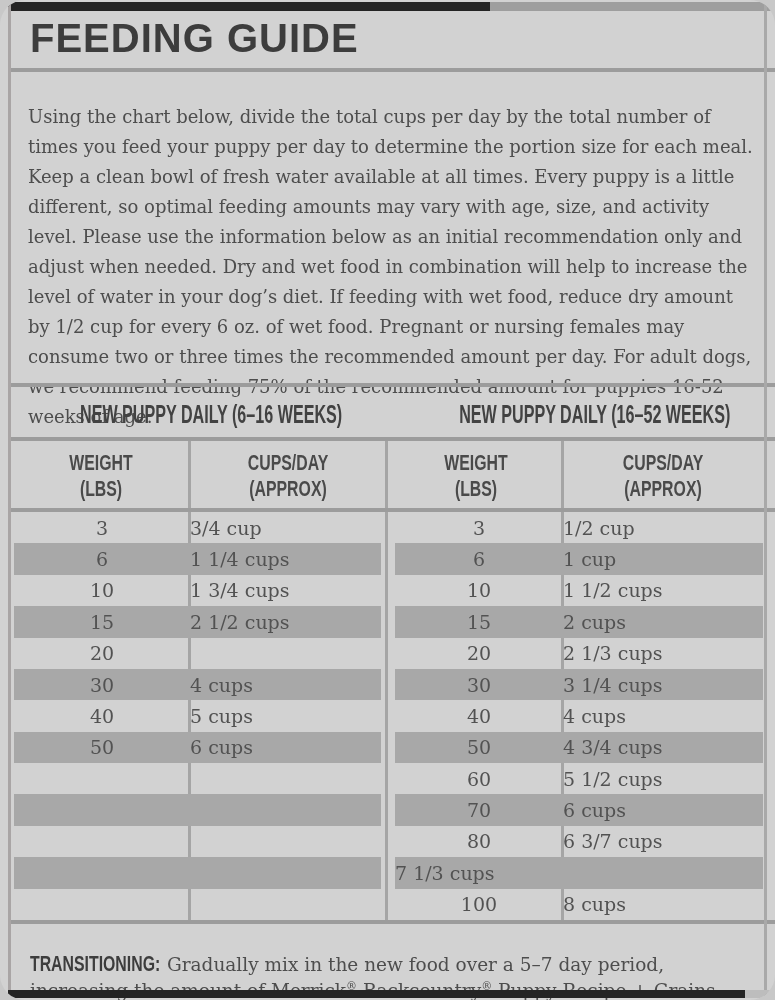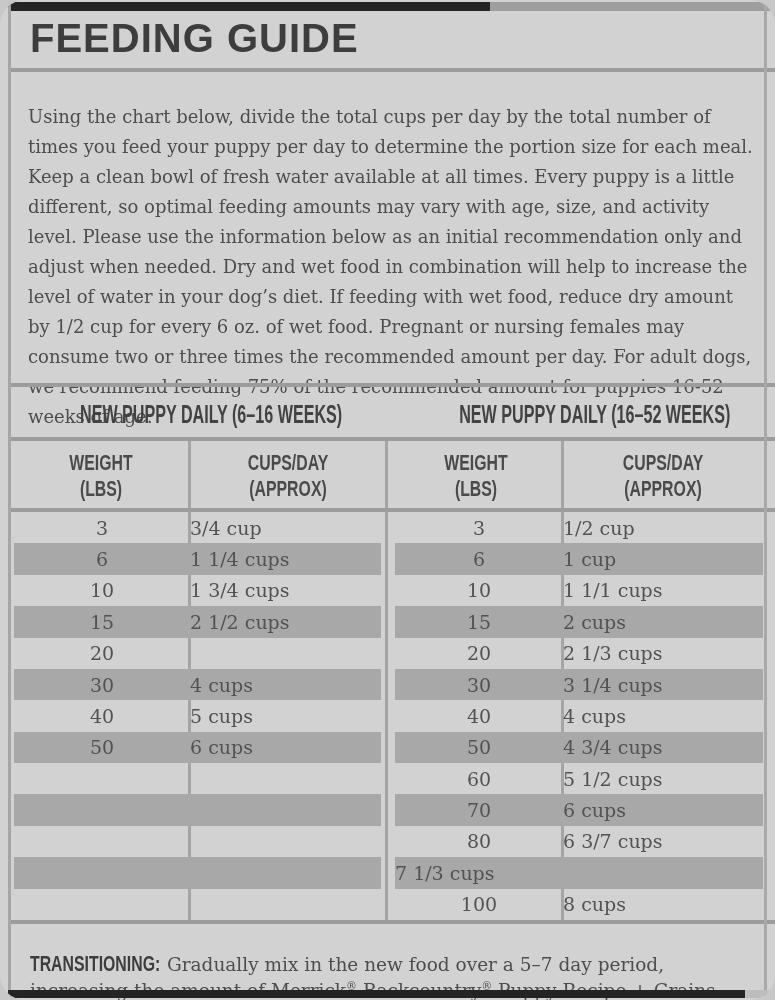--- a/index.html
+++ b/index.html
@@ -206,21 +206,21 @@
     <div class="cell-c">1/2 cup</div>
   </div>
 
   <div class="t-row striped">
     <div class="cell-w">6</div>
     <div class="cell-c">1 cup</div>
   </div>
 
   <div class="t-row">
     <div class="cell-w">10</div>
-    <div class="cell-c">1 1/1 cups</div>
+    <div class="cell-c">1 1/2 cups</div>
   </div>
 
   <div class="t-row striped">
     <div class="cell-w">15</div>
     <div class="cell-c">2 cups</div>
   </div>
 
   <div class="t-row">
     <div class="cell-w">20</div>
     <div class="cell-c">2 1/3 cups</div>

